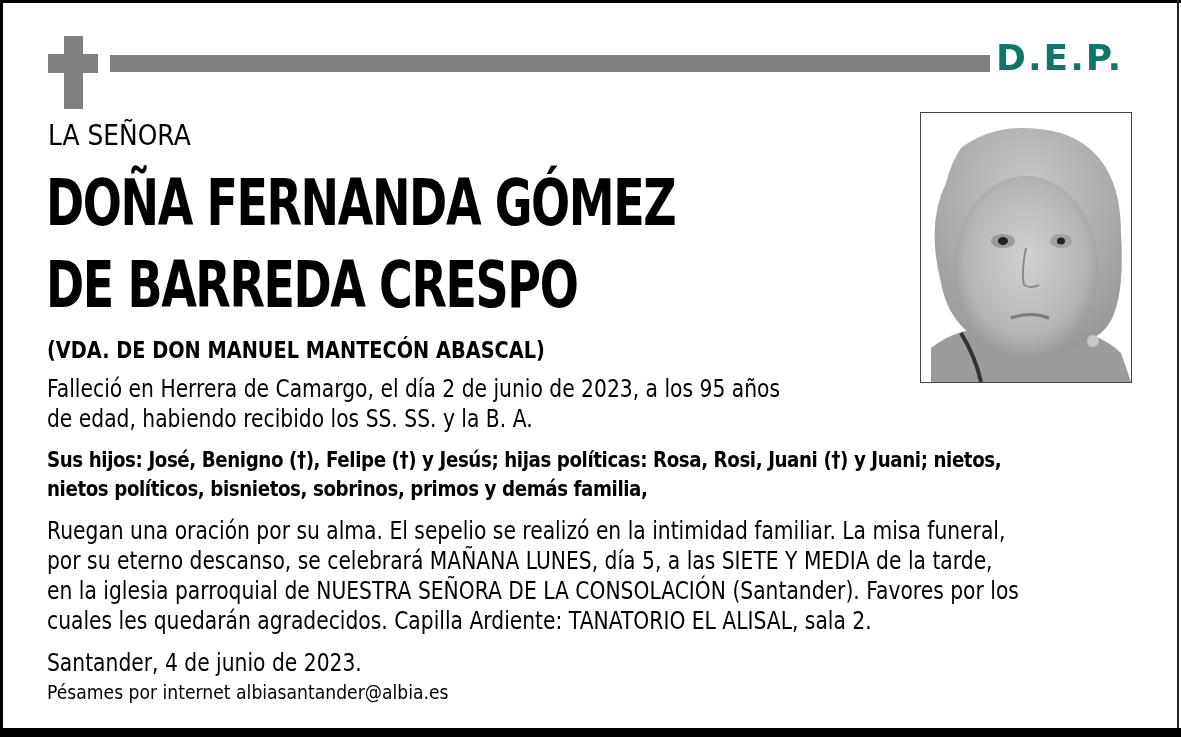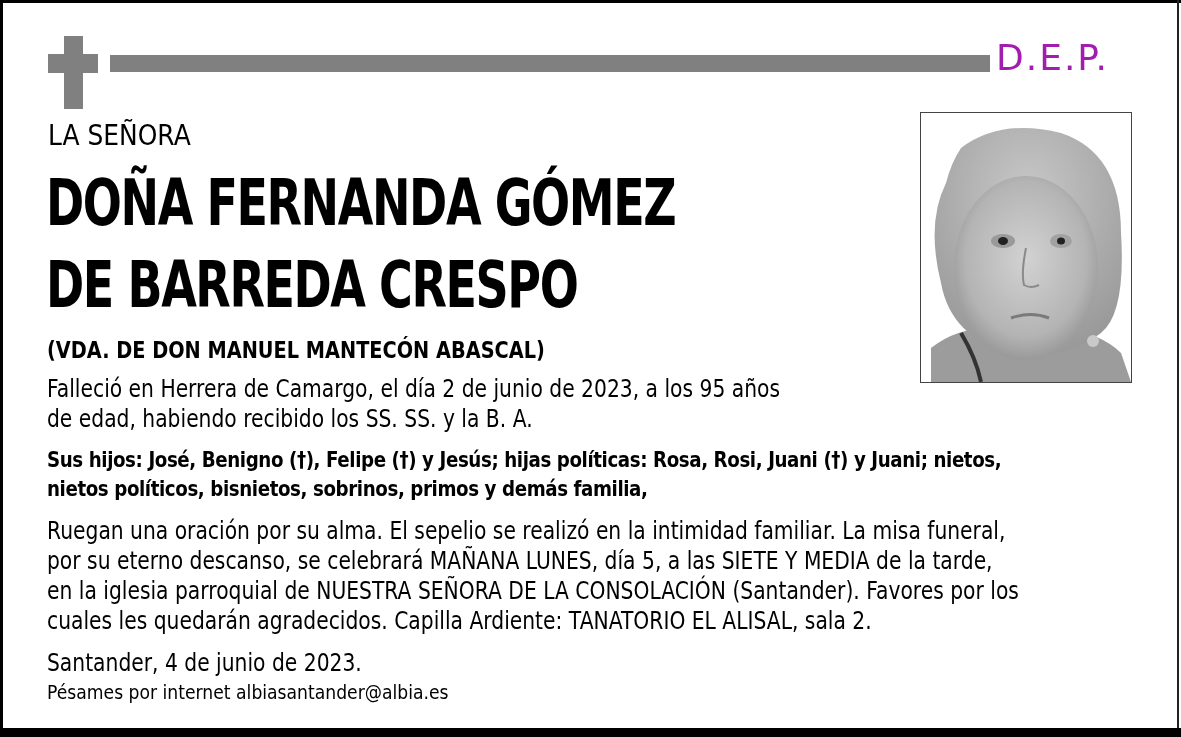--- a/index.html
+++ b/index.html
@@ -6,21 +6,21 @@
   body { width: 1181px; height: 737px; position: relative; overflow: hidden; font-family: "DejaVu Sans", sans-serif; color: #000; }
   .frame { position: absolute; left: 0; top: 0; width: 1181px; height: 737px; box-sizing: border-box; }
   .border-top { position: absolute; left: 0; top: 0; width: 1181px; height: 3px; background: #000; }
   .border-left { position: absolute; left: 0; top: 0; width: 3px; height: 737px; background: #000; }
   .border-right { position: absolute; left: 1177px; top: 0; width: 2px; height: 728px; background: #222; }
   .border-bottom { position: absolute; left: 0; top: 728px; width: 1181px; height: 9px; background: #000; }
 
   .cross-v { position: absolute; left: 64px; top: 36px; width: 19px; height: 73px; background: #808080; }
   .cross-h { position: absolute; left: 48px; top: 54px; width: 50px; height: 19px; background: #808080; }
   .rule { position: absolute; left: 110px; top: 55px; width: 880px; height: 17px; background: #808080; }
-  .dep { position: absolute; left: 996px; top: 36px; font-family: "DejaVu Sans", sans-serif; font-weight: normal; font-size: 36px; letter-spacing: 2px; color: #a21caf; line-height: 44px; }
+  .dep { position: absolute; left: 996px; top: 36px; font-family: "DejaVu Sans", sans-serif; font-weight: bold; font-size: 36px; letter-spacing: 2px; color: #0f766e; line-height: 44px; }
 
   .photo { position: absolute; left: 920px; top: 112px; width: 212px; height: 271px; border: 1px solid #444; box-sizing: border-box; background: #fff; overflow: hidden; }
 
   .t { position: absolute; white-space: nowrap; }
   .la-senora { left: 48px; top: 115px; font-family: "DejaVu Sans", sans-serif; font-size: 29px; line-height: 40px; transform: scaleX(0.86); transform-origin: left top; }
   .name { left: 46px; font-family: "DejaVu Sans", sans-serif; font-weight: bold; font-size: 64px; line-height: 70px; letter-spacing: -2px; transform: scaleX(0.72); transform-origin: left top; }
   .name1 { top: 168px; }
   .name2 { top: 250px; }
   .widow { left: 47px; top: 334px; font-family: "DejaVu Sans", sans-serif; font-weight: bold; font-size: 23px; line-height: 32px; transform: scaleX(0.84); transform-origin: left top; }
   .body-line { left: 47px; font-family: "DejaVu Sans", sans-serif; font-size: 24px; line-height: 30px; transform: scaleX(0.845); transform-origin: left top; }

